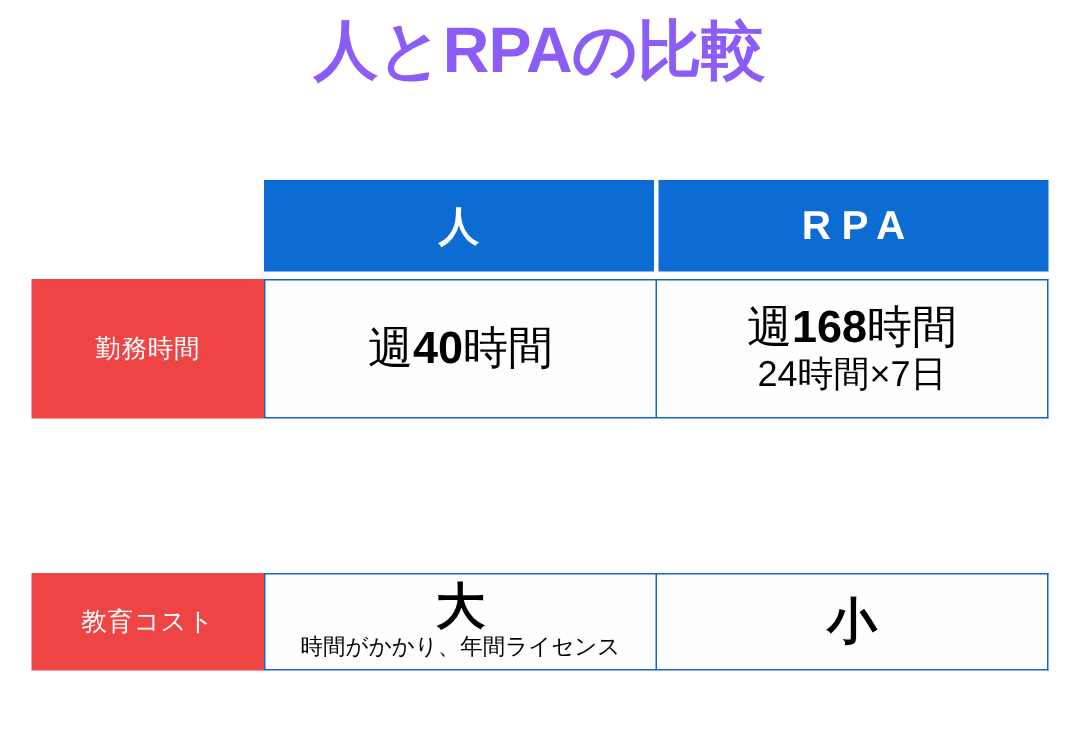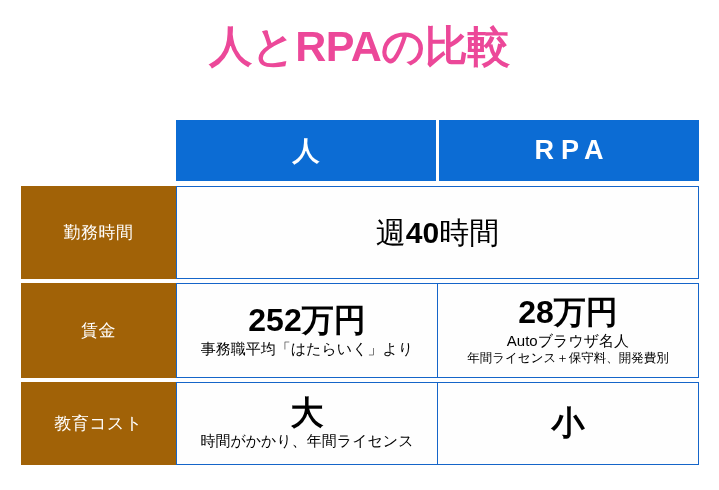--- a/index.html
+++ b/index.html
@@ -13,28 +13,28 @@
     font-family: "Liberation Sans", "DejaVu Sans", sans-serif;
     color: #000000;
     overflow: hidden;
     position: relative;
   }
 
   
   #slide-title {
     position: absolute;
     left: 0;
-    top: 22px;
+    top: 10px;
     width: 719px;
     text-align: center;
     font-size: 43px;
     font-weight: bold;
     letter-spacing: -0.5px;
     line-height: 1.15;
-    color: #ec4899;
+    color: #8b5cf6;
     white-space: nowrap;
   }
 
   
   #comparison-table {
     position: absolute;
     left: 21px;
     top: 120px;
     width: 678px;
     height: 349px;
@@ -44,26 +44,26 @@
     position: absolute;
     left: 0;
     width: 100%;
     display: flex;
   }
 
   
   #table-header-row { top: 0; height: 61px; }
   #table-row-0 { top: 66px; height: 93px; }
   #table-row-1 { top: 163px; height: 95px; }
-  #table-row-2 { top: 262px; height: 83px; }
+  #table-row-2 { top: 262px; height: 65px; }
 
   .label-cell {
     width: 155px;
     flex: 0 0 155px;
-    background: #a16207;
+    background: #ef4444;
     color: #ffffff;
     display: flex;
     align-items: center;
     justify-content: center;
     font-size: 17px;
     font-weight: normal;
     letter-spacing: 0.5px;
     box-sizing: border-box;
   }
   .label-cell.empty {
@@ -162,36 +162,26 @@
     </div>
   </div>
 
   <div class="t-row" id="table-row-0">
     <div class="label-cell">
       <span>勤務時間</span>
     </div>
     <div class="data-cell first">
       <div class="line-main"><span>週</span><b>40</b><span>時間</span></div>
     </div>
+    <div class="data-cell">
+      <div class="line-main"><span>週</span><b>168</b><span>時間</span></div>
+      <div class="line-sub">24時間×7日</div>
+    </div>
   </div>
 
-  <div class="t-row" id="table-row-1">
-    <div class="label-cell">
-      <span>賃金</span>
-    </div>
-    <div class="data-cell first">
-      <div class="line-main big"><span></span><b>252</b><span>万円</span></div>
-      <div class="line-note mid">事務職平均「はたらいく」より</div>
-    </div>
-    <div class="data-cell">
-      <div class="line-main big"><span></span><b>28</b><span>万円</span></div>
-      <div class="line-note mid">Autoブラウザ名人</div>
-      <div class="line-note small">年間ライセンス＋保守料、開発費別</div>
-    </div>
-  </div>
 
   <div class="t-row" id="table-row-2">
     <div class="label-cell">
       <span>教育コスト</span>
     </div>
     <div class="data-cell first">
       <div class="line-main huge"><b>大</b></div>
       <div class="line-note mid">時間がかかり、年間ライセンス</div>
     </div>
     <div class="data-cell">

